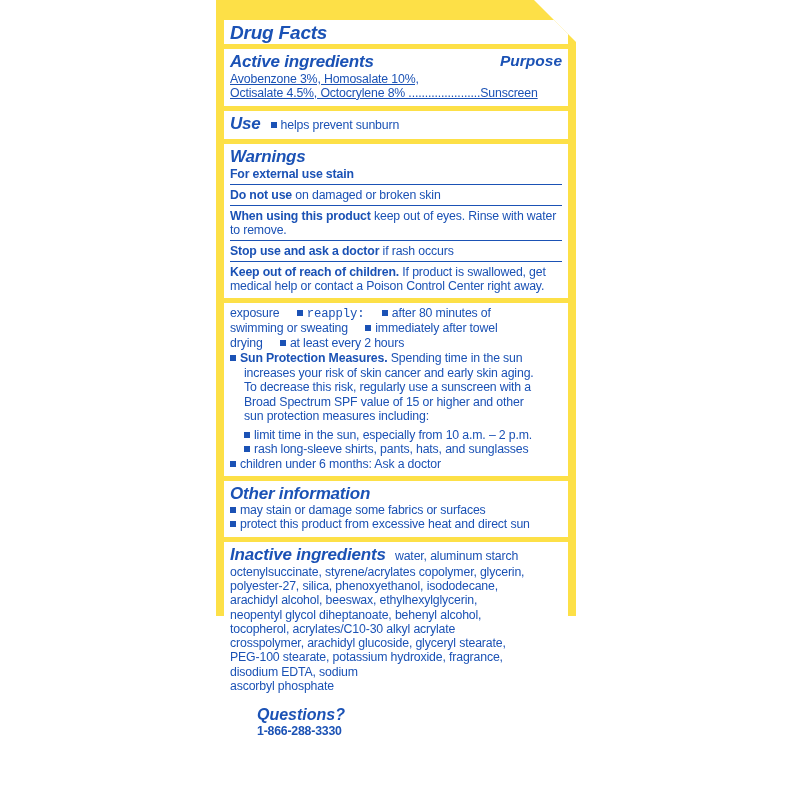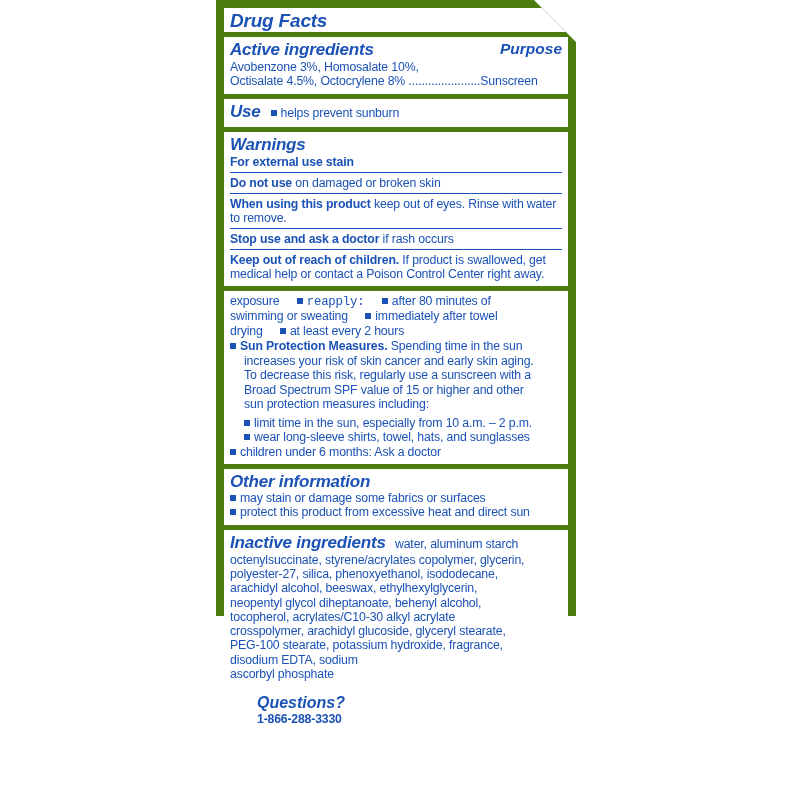--- a/index.html
+++ b/index.html
@@ -19,24 +19,24 @@
     height: 800px;
     background: #ffffff;
   }
   
   .label-panel {
     position: absolute;
     left: 216px;
     top: 0px;
     width: 360px;
     height: 616px;
-    background: #4d7c0f;
+    background: #fde047;
     color: #ffffff;
     box-sizing: border-box;
-    padding: 4px 8px;
+    padding: 16px 8px;
     
     clip-path: polygon(0 0, 318px 0, 360px 42px, 360px 742px, 318px 800px, 0 800px);
   }
   .inner {
     position: relative;
     width: 100%;
     height: 100%;
   }
   .white-box {
     background: #ffffff;
@@ -86,21 +86,21 @@
     background: #1b52b5;
     margin-right: 4px;
     vertical-align: 1px;
   }
   .clearfix::after { content: ""; display: block; clear: both; }
 
   
   #box-title { padding-bottom: 2px; }
 
   
-  .ai-lines { margin-top: 1px; }
+  .ai-lines { margin-top: 1px; text-decoration: underline; }
 
   
   .use-row { display: flex; align-items: baseline; gap: 10px; }
 
   
   .warn-item { font-size: 12.3px; line-height: 1.14; letter-spacing: -0.15px; }
 
   
   .dir-flow { font-size: 12.3px; line-height: 1.18; letter-spacing: -0.15px; }
   .indent { margin-left: 14px; }
@@ -171,21 +171,21 @@
           <span style="margin-left:14px;"><span class="sq"></span><span>at least every 2 hours</span></span>
         </div>
         <div class="dir-flow" style="margin-top:1px;">
           <span class="sq"></span><span class="bold">Sun Protection Measures.</span> <span>Spending time in the sun</span>
         </div>
         <div class="dir-flow indent">increases your risk of skin cancer and early skin aging.</div>
         <div class="dir-flow indent">To decrease this risk, regularly use a sunscreen with a</div>
         <div class="dir-flow indent">Broad Spectrum SPF value of 15 or higher and other</div>
         <div class="dir-flow indent">sun protection measures including:</div>
         <div class="dir-flow indent" style="margin-top:4px;"><span class="sq"></span><span>limit time in the sun, especially from 10 a.m. – 2 p.m.</span></div>
-        <div class="dir-flow indent"><span class="sq"></span><span>wear long-sleeve shirts, towel, hats, and sunglasses</span></div>
+        <div class="dir-flow indent"><span class="sq"></span><span>rash long-sleeve shirts, pants, hats, and sunglasses</span></div>
         <div class="dir-flow"><span class="sq"></span><span>children under 6 months: Ask a doctor</span></div>
       </div>
 
       <div class="white-box">
         <div class="section-hd">Other information</div>
         <div class="body-txt"><span class="sq"></span><span>may stain or damage some fabrics or surfaces</span></div>
         <div class="body-txt"><span class="sq"></span><span>protect this product from excessive heat and direct sun</span></div>
       </div>
 
       <div class="white-box">

